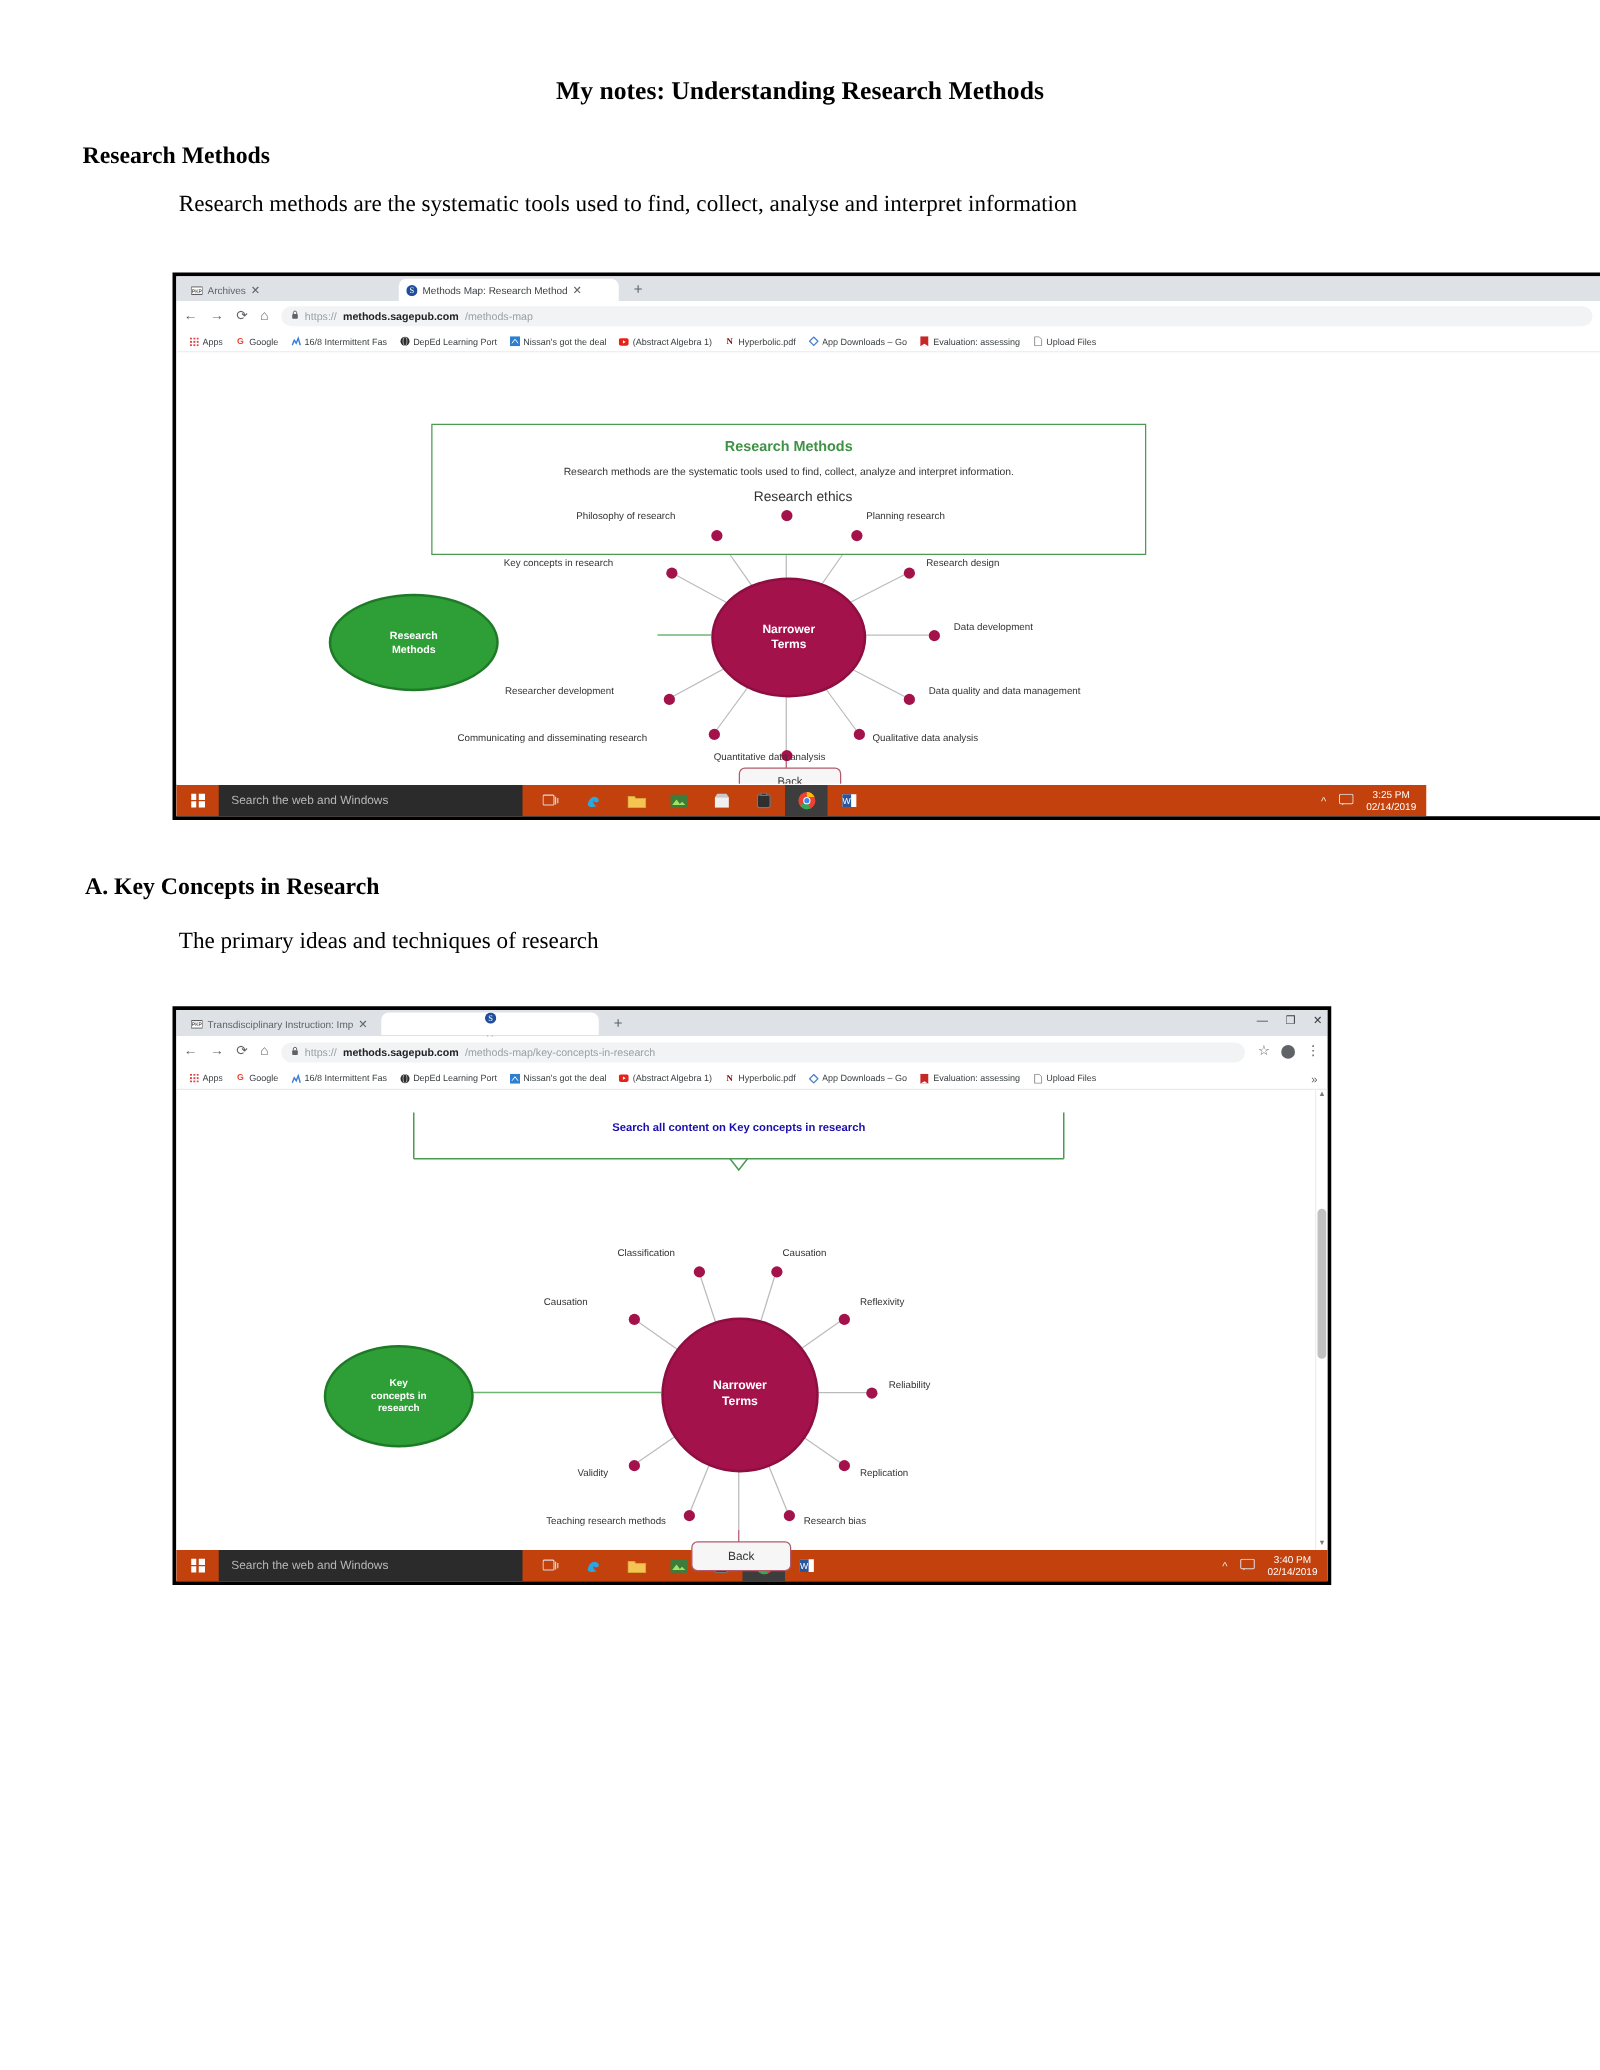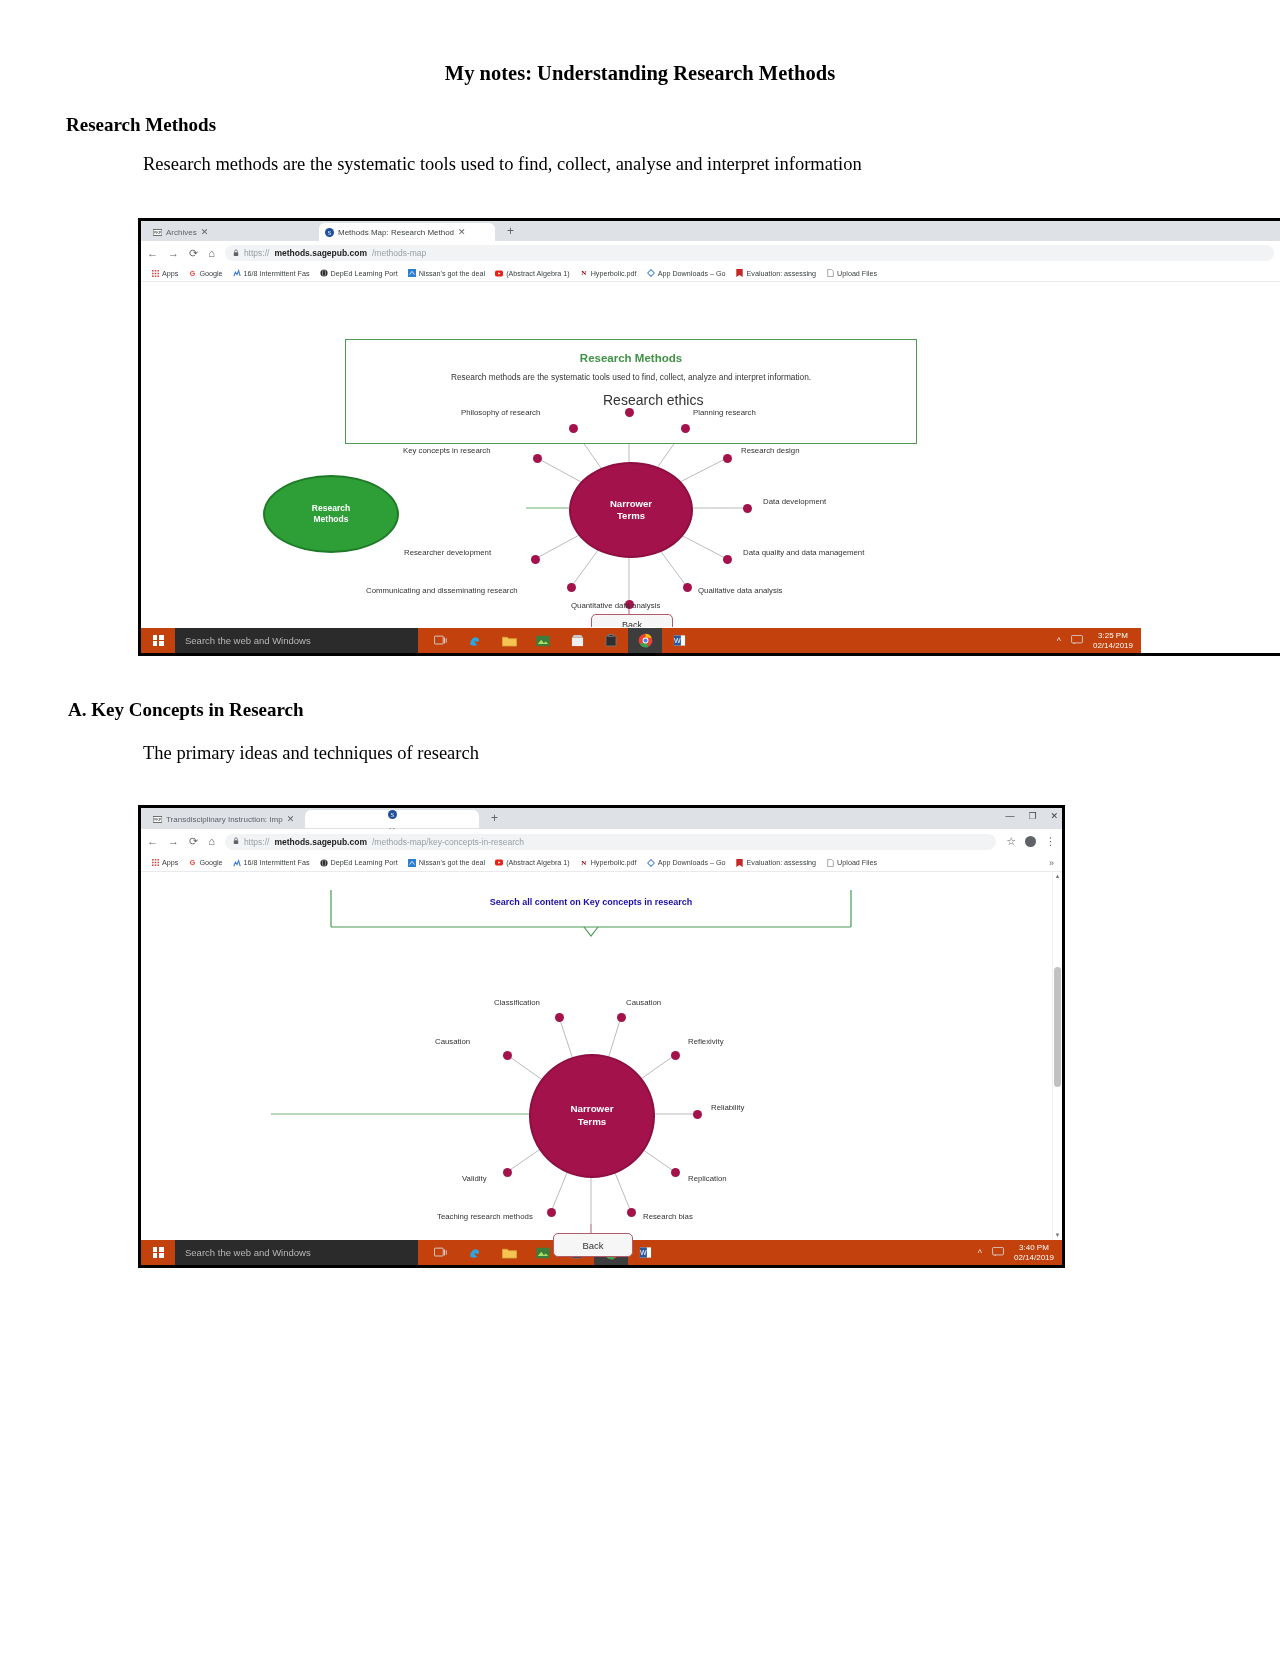--- a/index.html
+++ b/index.html
@@ -267,21 +267,21 @@
       <div class="hdrbox" style="left:204px;top:57px;width:572px;height:105px;"></div>
       <div class="hdr-t" style="left:204px;top:70px;width:572px;font-size:11.5px;font-weight:bold;">Research Methods</div>
       <div class="hdr-s" style="left:204px;top:90px;width:572px;font-size:8.3px;">Research methods are the systematic tools used to find, collect, analyze and interpret information.</div>
 
       <div class="greenoval" style="left:122px;top:193px;width:132px;height:74px;font-size:8.5px;white-space:pre-line;">Research
 Methods</div>
       <div class="redoval" style="left:428px;top:180px;width:120px;height:92px;font-size:9.6px;white-space:pre-line;">Narrower
 Terms</div>
 
       <div class="node-dot" style="left:484px;top:126px;width:9px;height:9px;"></div>
-      <div class="node-lbl" style="left:446px;top:110px;font-size:14px;padding-left:16px;">Research ethics</div>
+      <div class="node-lbl" style="left:446px;top:110px;font-size:11px;padding-left:16px;">Research ethics</div>
 
       <div class="node-dot" style="left:428px;top:142px;width:9px;height:9px;"></div>
       <div class="node-lbl" style="left:320px;top:126px;font-size:7.8px;">Philosophy of research</div>
 
       <div class="node-dot" style="left:540px;top:142px;width:9px;height:9px;"></div>
       <div class="node-lbl" style="left:552px;top:126px;font-size:7.8px;">Planning research</div>
 
       <div class="node-dot" style="left:392px;top:172px;width:9px;height:9px;"></div>
       <div class="node-lbl" style="left:262px;top:164px;font-size:7.8px;">Key concepts in research</div>
 
@@ -557,20 +557,23 @@
           <line x1="450" y1="242" x2="534" y2="300"></line>
           <line x1="450" y1="242" x2="410" y2="340"></line>
           <line x1="450" y1="242" x2="490" y2="340"></line>
           <line x1="450" y1="242" x2="450" y2="352"></line>
         </g>
         <line x1="450" y1="352" x2="450" y2="368" stroke="#b05b6b" stroke-width="1"></line>
       </svg>
 
       <div class="hdr-link" style="left:190px;top:25px;width:520px;font-size:9px;">Search all content on Key concepts in research</div>
 
+      <div class="greenoval" style="left:118px;top:204px;width:116px;height:78px;font-size:8px;white-space:pre-line;">Key
+concepts in
+research</div>
       <div class="redoval" style="left:388px;top:182px;width:122px;height:120px;font-size:9.8px;white-space:pre-line;">Narrower
 Terms</div>
 
       <div class="node-dot" style="left:414px;top:141px;width:9px;height:9px;"></div>
       <div class="node-lbl" style="left:353px;top:126px;font-size:7.8px;">Classification</div>
 
       <div class="node-dot" style="left:476px;top:141px;width:9px;height:9px;"></div>
       <div class="node-lbl" style="left:485px;top:126px;font-size:7.8px;">Causation</div>
 
       <div class="node-dot" style="left:362px;top:179px;width:9px;height:9px;"></div>

